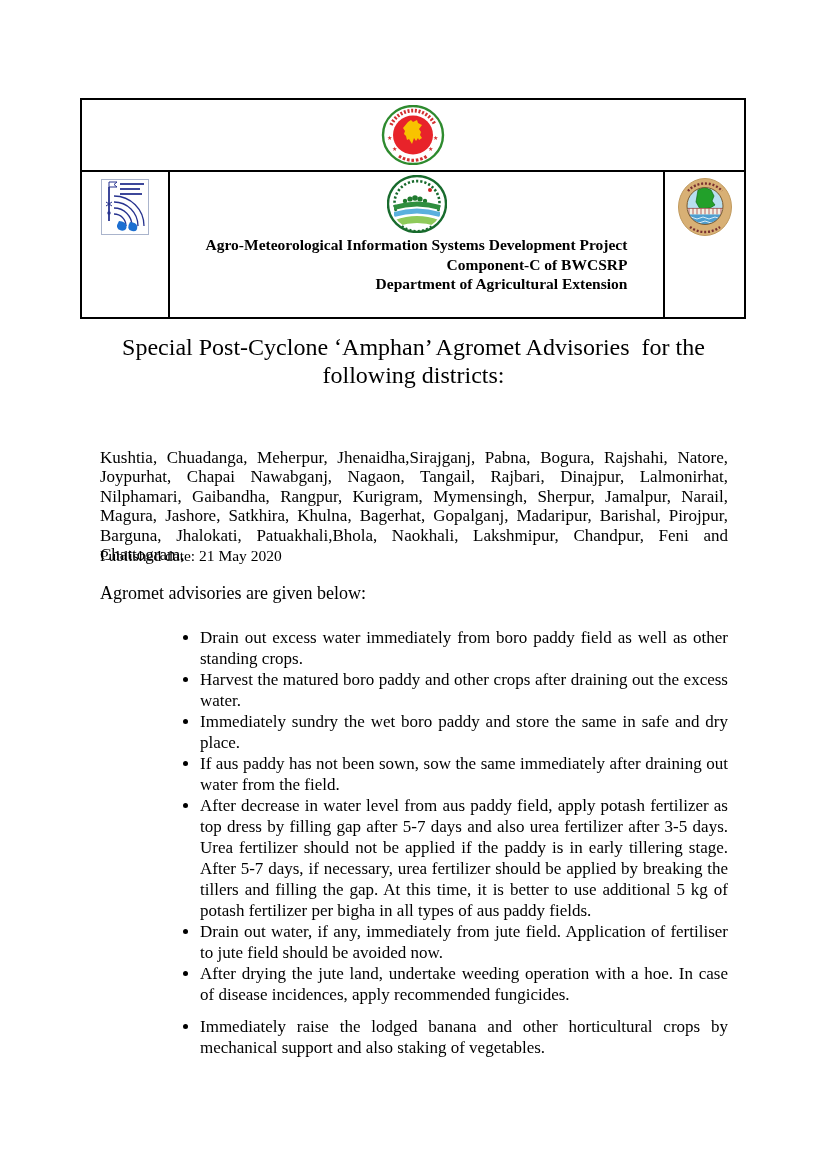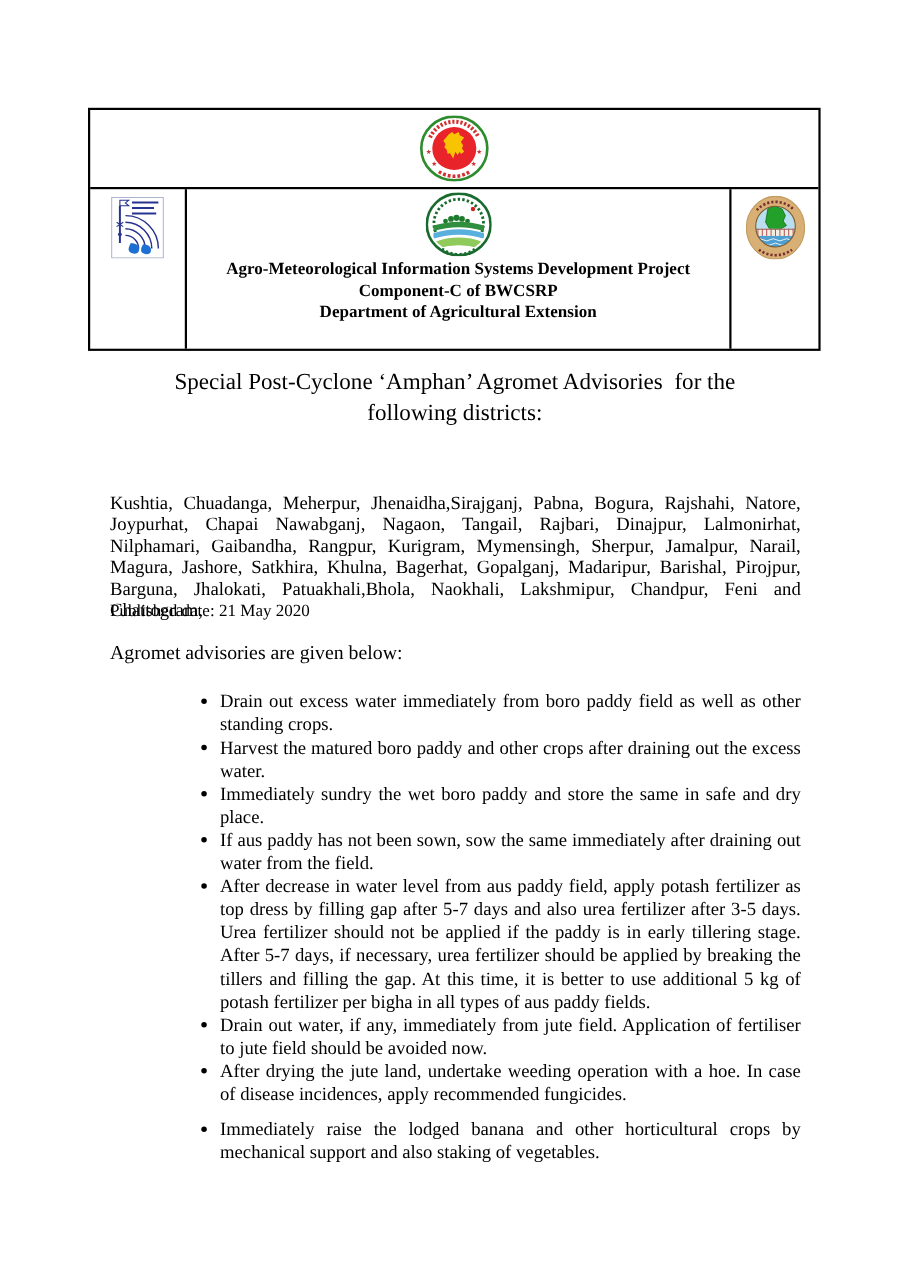--- a/index.html
+++ b/index.html
@@ -33,38 +33,38 @@
     padding-top: 5px;
   }
   .header-row2 { display: flex; height: 145px; }
   .cell {
     box-sizing: border-box;
     display: flex;
     flex-direction: column;
     align-items: center;
   }
   .cell-bmd  { width: 88px;  border-right: 2px solid #000; padding-top: 7px; }
-  .cell-main { flex: 1; padding-top: 3px; text-align: center; }
+  .cell-main { flex: 1; padding-top: 3px; text-align: right; }
   .cell-bwdb { width: 81px; border-left: 2px solid #000; padding-top: 6px; }
   .org-line {
     font-weight: bold;
     font-size: 15.5px;
     line-height: 19.5px;
     white-space: nowrap;
   }
   .org-text { margin-top: 2px; }
 
   
   .doc-title {
     position: absolute;
     top: 334px; left: 0; right: 0;
     width: 592px;
     margin: 0 auto;
     text-align: center;
-    font-size: 21px;
+    font-size: 24px;
     line-height: 27.5px;
     white-space: pre-wrap;
   }
   .districts {
     position: absolute;
     top: 431px; left: 100px;
     width: 628px;
     font-size: 17px;
     line-height: 19.4px;
     text-align: justify;

